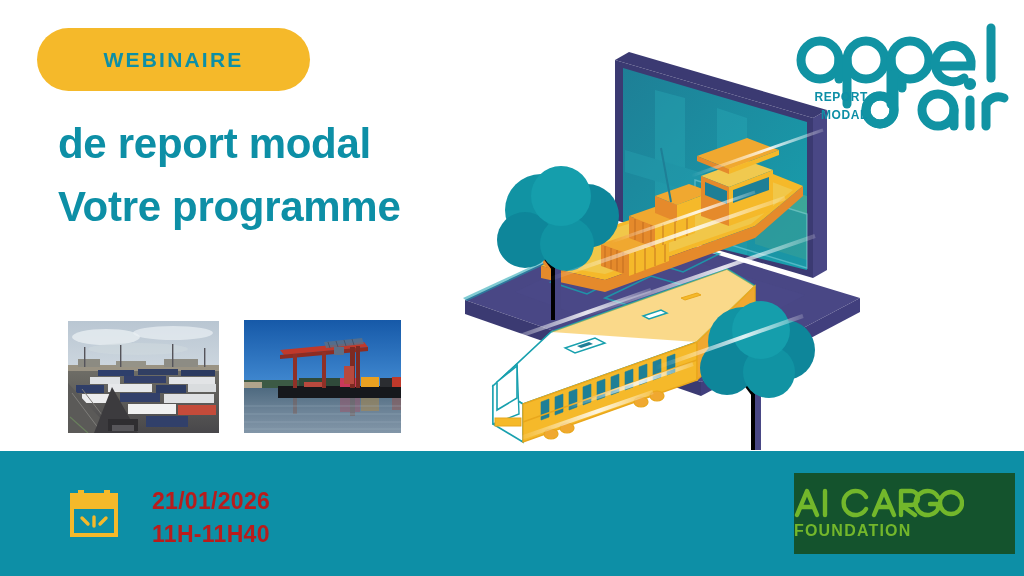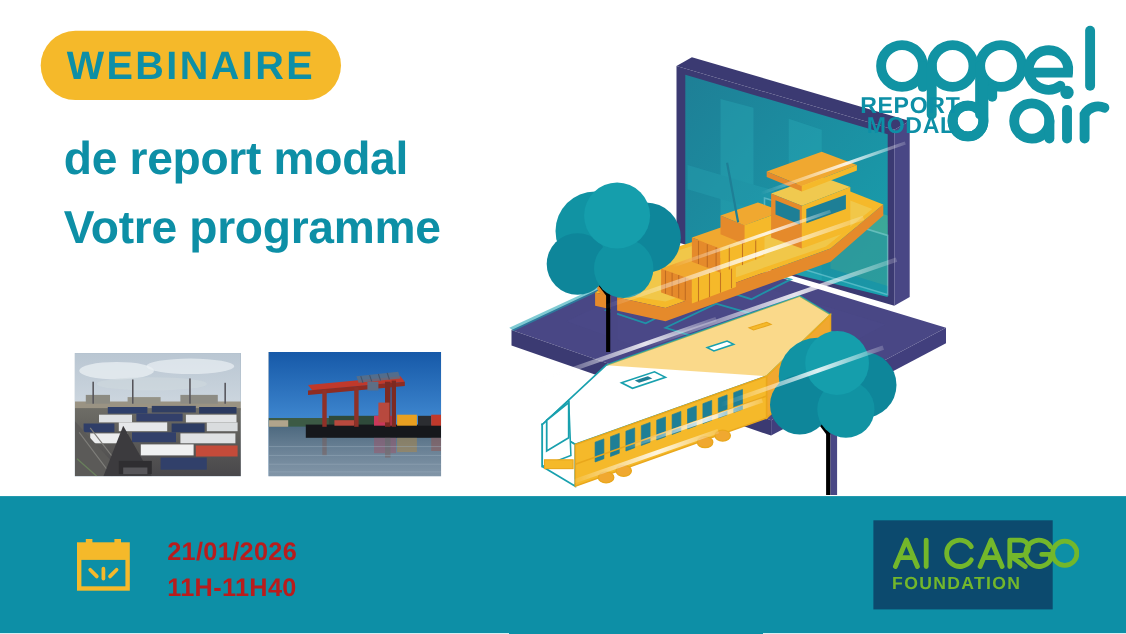--- a/index.html
+++ b/index.html
@@ -27,21 +27,21 @@
     width: 273px;
     height: 63px;
     background: #F5B92A;
     border-radius: 32px;
     display: flex;
     align-items: center;
     justify-content: center;
   }
   .pill-label {
     color: #0D8FA6;
-    font-size: 36px;
+    font-size: 21px;
     font-weight: bold;
     letter-spacing: 2.2px;
     font-family: "Liberation Sans", sans-serif;
   }
 
   
   .headline {
     position: absolute;
     left: 58px;
     top: 112px;
@@ -89,21 +89,21 @@
     height: 118px;
   }
   #logo-appeldair svg { display: block; width: 100%; height: 100%; }
   .logo-sub {
     position: absolute;
     left: 782px;
     top: 88px;
     width: 86px;
     text-align: right;
     color: #0D8FA6;
-    font-size: 21px;
+    font-size: 12px;
     font-weight: bold;
     letter-spacing: 0.6px;
     line-height: 18px;
     font-family: "Liberation Sans", sans-serif;
   }
   .logo-sub span { display: block; }
 
   
   #bottom-bar {
     position: absolute;
@@ -131,28 +131,27 @@
     line-height: 33px;
     letter-spacing: 0.3px;
     font-family: "Liberation Sans", sans-serif;
   }
   #datetime span { display: block; }
 
   #logo-aicargo {
     position: absolute;
     left: 794px;
     top: 473px;
-    width: 163px;
+    width: 221px;
     height: 81px;
-    background: #0c4a6e;
+    background: #14532d;
     display: flex;
     flex-direction: column;
     align-items: flex-start;
     justify-content: center;
-    padding-left: 17px;
     box-sizing: border-box;
   }
   #logo-aicargo svg { display: block; }
   .aicargo-sub {
     color: #73B72B;
     font-size: 16px;
     font-weight: bold;
     letter-spacing: 1.2px;
     margin-top: 3px;
     font-family: "Liberation Sans", sans-serif;

